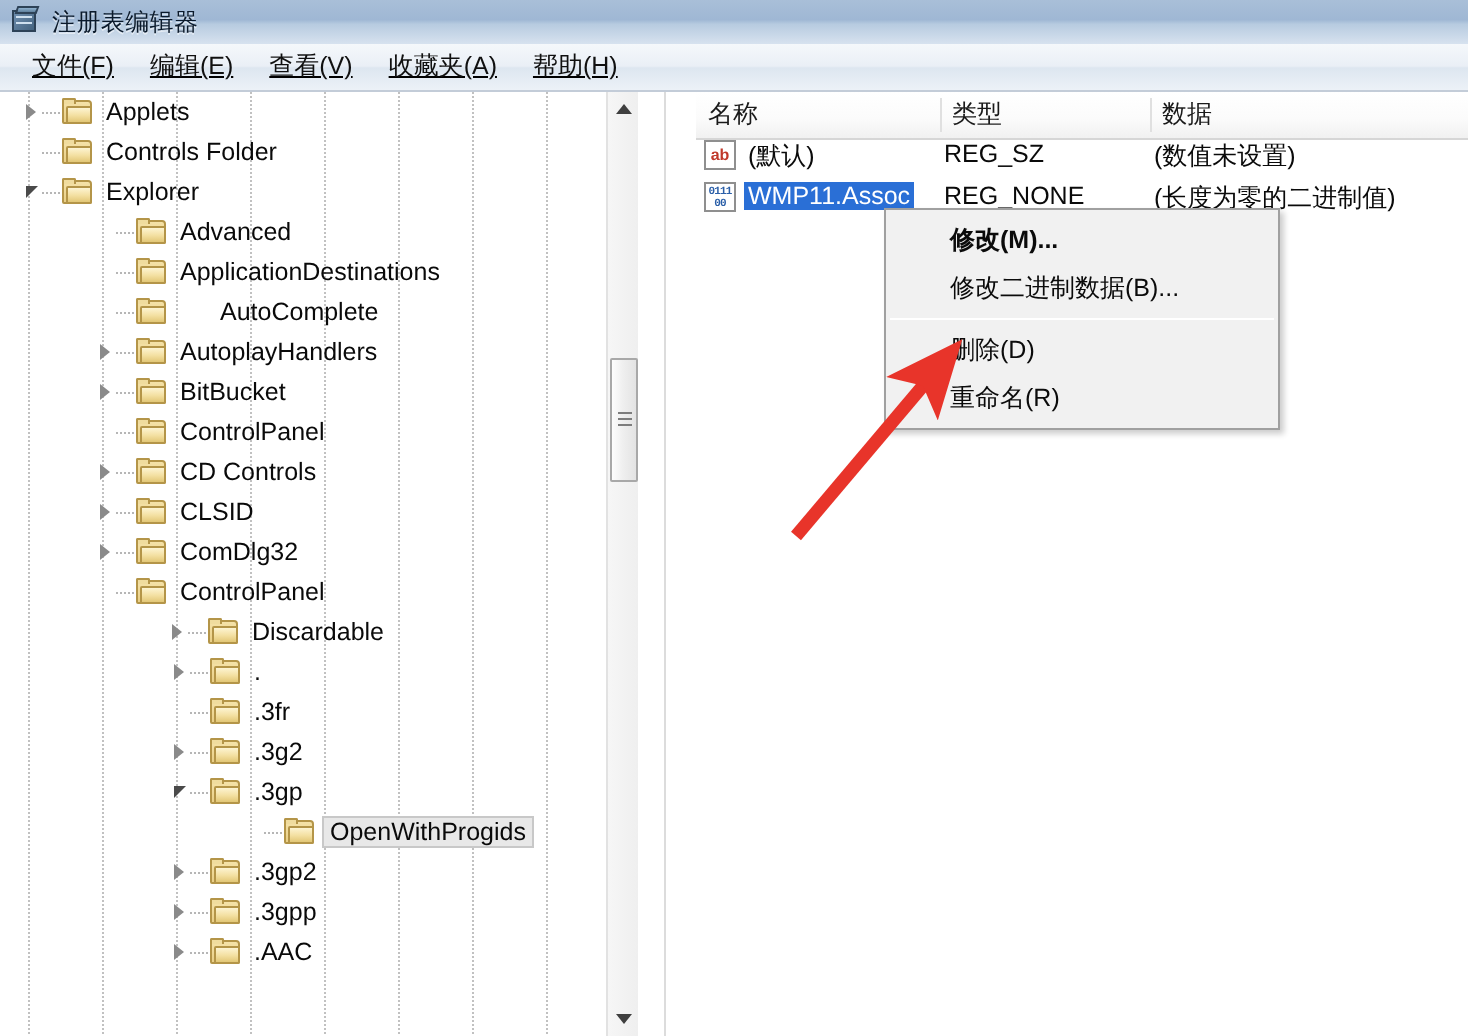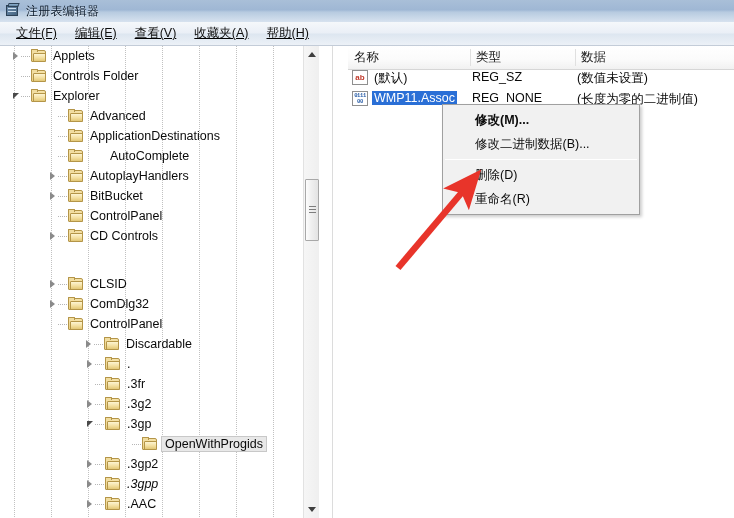--- a/index.html
+++ b/index.html
@@ -440,21 +440,21 @@
               <span class="exp-collapsed"></span>
             </span>
             <span class="hguide" style="left: 58px; top: 10px;"></span>
             <span class="folder" style="left: 68px; top: 3px;">
               <span class="fback"></span>
               <span class="ftab"></span>
               <span class="ffront"></span>
             </span>
             <span class="node-label" style="left: 90px;">CD Controls</span>
           </div>
-          <div class="node" style="height: 20px; margin-top: 28px;">
+          <div class="node" style="height: 20px;">
             <span class="expander" style="left: 47px; top: 4px;">
               <span class="exp-collapsed"></span>
             </span>
             <span class="hguide" style="left: 58px; top: 10px;"></span>
             <span class="folder" style="left: 68px; top: 3px;">
               <span class="fback"></span>
               <span class="ftab"></span>
               <span class="ffront"></span>
             </span>
             <span class="node-label" style="left: 90px;">CLSID</span>
@@ -561,21 +561,21 @@
           <div class="node" style="height: 20px;">
             <span class="expander" style="left: 84px; top: 4px;">
               <span class="exp-collapsed"></span>
             </span>
             <span class="hguide" style="left: 95px; top: 10px;"></span>
             <span class="folder" style="left: 105px; top: 3px;">
               <span class="fback"></span>
               <span class="ftab"></span>
               <span class="ffront"></span>
             </span>
-            <span class="node-label" style="left: 127px; font-style: italic;">.3gpp</span>
+            <span class="node-label" style="left: 127px;">.3gpp</span>
           </div>
           <div class="node" style="height: 20px;">
             <span class="expander" style="left: 84px; top: 4px;">
               <span class="exp-collapsed"></span>
             </span>
             <span class="hguide" style="left: 95px; top: 10px;"></span>
             <span class="folder" style="left: 105px; top: 3px;">
               <span class="fback"></span>
               <span class="ftab"></span>
               <span class="ffront"></span>

